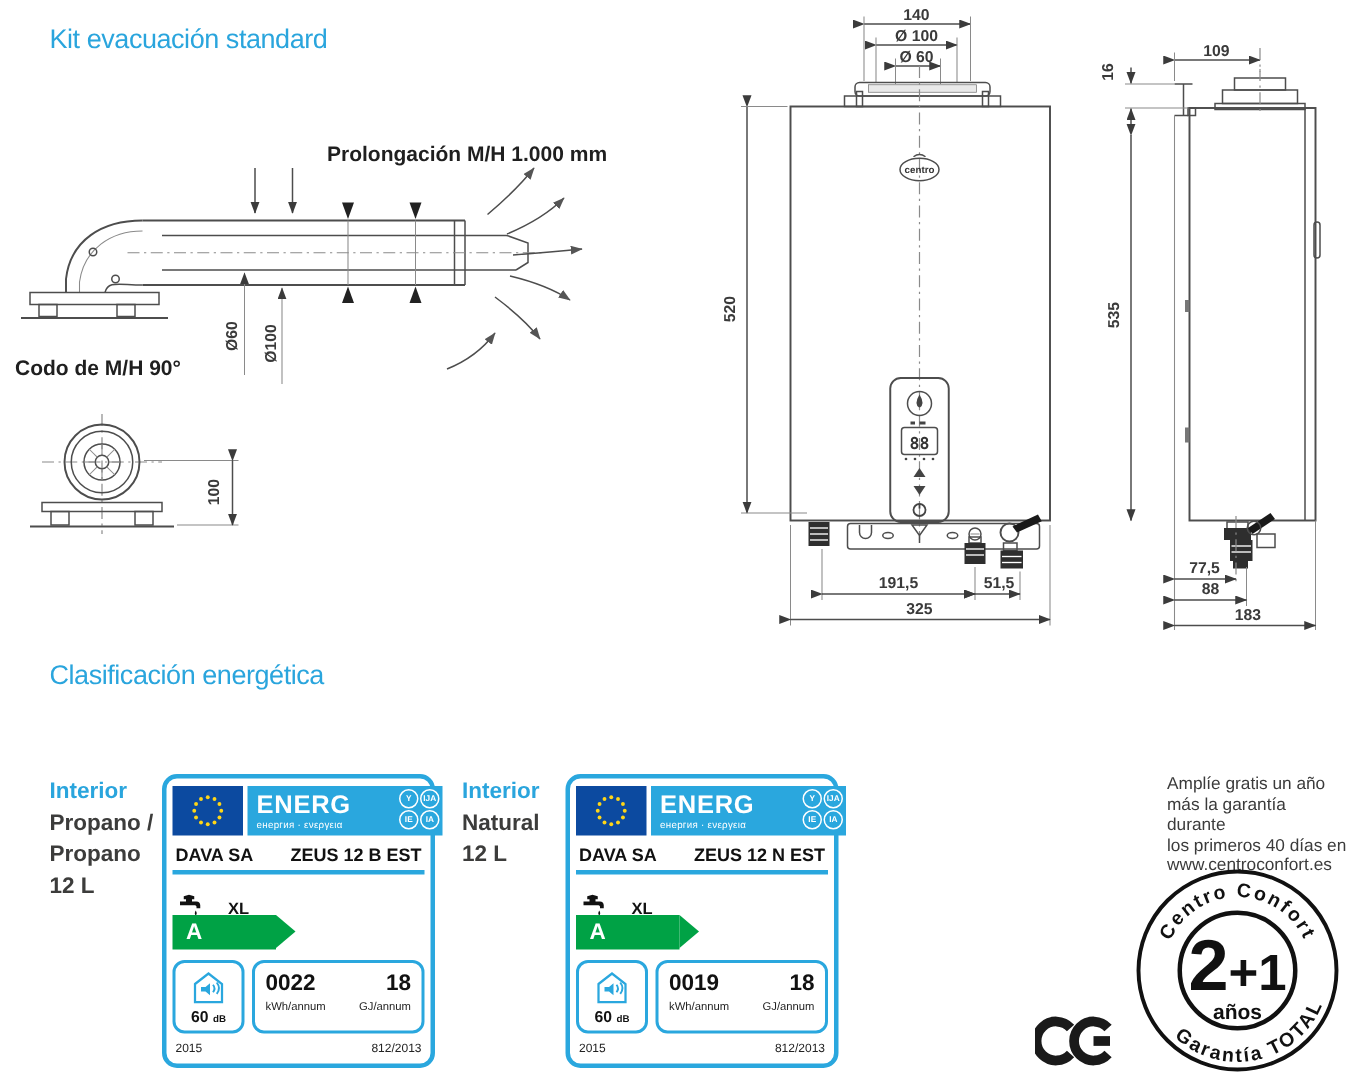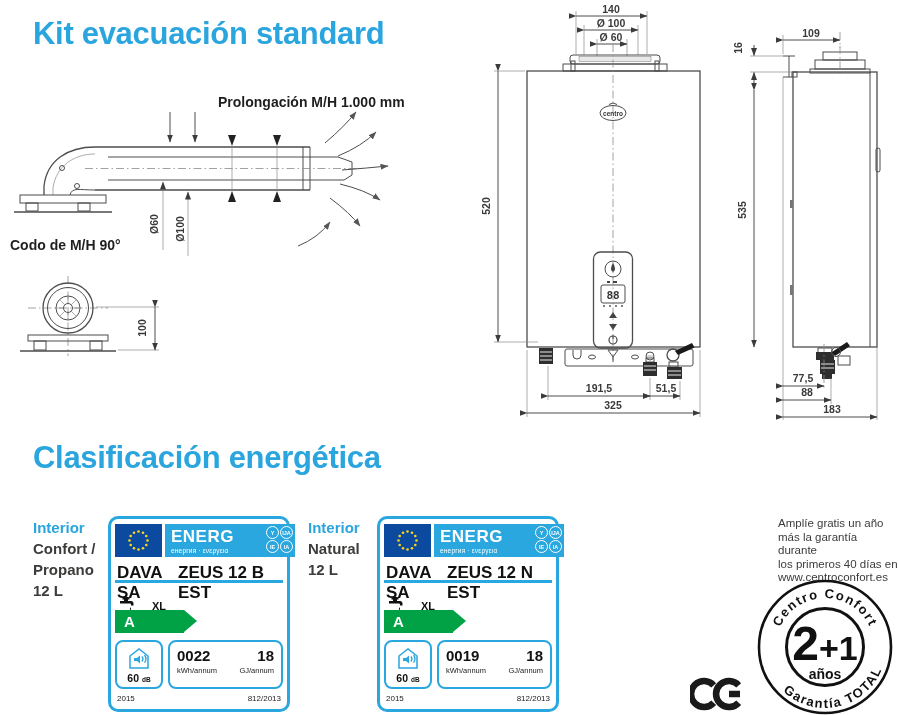--- a/index.html
+++ b/index.html
@@ -1,19 +1,19 @@
 <!DOCTYPE html>
 <html><head>
 <meta charset="utf-8">
 <style>
   html,body{margin:0;padding:0;background:#fff;}
   #page{position:relative;width:898px;height:715px;background:#fff;overflow:hidden;
         font-family:"Liberation Sans",sans-serif;color:#3c3c3b;}
   .abs{position:absolute;}
-  .h1{font-size:31px;font-weight:700;color:#2aa5dd;letter-spacing:-0.3px;}
+  .h1{font-size:18px;font-weight:400;color:#2aa5dd;letter-spacing:-0.3px;}
   .ref{font-size:15px;font-weight:600;color:#3d3d3d;}
   
   svg .ln{stroke:#4d4d4d;stroke-width:1;fill:none;}
   svg .ln2{stroke:#4d4d4d;stroke-width:1.3;fill:none;}
   svg .thin{stroke:#8a8a8a;stroke-width:0.7;fill:none;}
   svg .dash{stroke:#8a8a8a;stroke-width:0.8;fill:none;stroke-dasharray:8 3 1.5 3;}
   svg .dim{font:600 10.5px "Liberation Sans",sans-serif;fill:#3a3a3a;}
   svg .lbl{font:700 14px "Liberation Sans",sans-serif;fill:#1f1f1f;}
   svg .dk{fill:#2e2e2e;stroke:none;}
   svg .rib{stroke:#fff;stroke-width:0.9;}
@@ -23,21 +23,21 @@
   .card{width:182px;height:196px;border:3px solid #2aa7de;border-radius:10px;background:#fff;box-sizing:border-box;}
   .card-in{position:relative;width:100%;height:100%;}
   .flag{position:absolute;left:4px;top:5px;width:47px;height:33px;background:#0c4aa0;}
   .energ{position:absolute;left:54px;top:5px;width:130px;height:33px;background:#2aa7de;color:#fff;}
   .energ-word{font-size:17px;font-weight:700;letter-spacing:0.5px;margin:3px 0 0 6px;}
   .energ-sub{font-size:6.5px;margin:0 0 0 6px;letter-spacing:0.2px;}
   .circles{position:absolute;right:2px;top:2px;display:grid;grid-template-columns:13px 13px;grid-gap:1px;}
   .circ{width:13px;height:13px;border:1.3px solid #fff;border-radius:50%;box-sizing:border-box;
         color:#fff;font-size:5.5px;font-weight:700;display:flex;align-items:center;justify-content:center;}
   .brandrow{position:absolute;left:6px;right:6px;top:44px;display:flex;justify-content:space-between;
-            font-size:17px;font-weight:700;color:#111;}
+            font-size:12px;font-weight:700;color:#111;}
   .divider{position:absolute;left:4px;right:4px;top:61px;height:2.5px;background:#2aa7de;}
   .taprow{position:absolute;left:7px;top:76px;display:flex;align-items:flex-end;gap:16px;}
   .xl{font-size:11px;font-weight:700;color:#111;}
   .classarrow{position:absolute;left:4px;top:91px;display:flex;}
   .classbody{width:60px;height:23px;background:#00a245;color:#fff;font-size:15px;font-weight:700;
              line-height:23px;padding-left:9px;}
   .classtip{width:0;height:0;border-top:11.5px solid transparent;border-bottom:11.5px solid transparent;
             border-left:13px solid #00a245;}
   .noisebox{position:absolute;left:4px;top:121px;width:48px;height:49px;border:2.5px solid #2aa7de;
             border-radius:8px;box-sizing:border-box;display:flex;flex-direction:column;align-items:center;justify-content:center;}
@@ -286,21 +286,21 @@
       <text class="dim" text-anchor="middle" x="327" y="396">88</text>
       <line x1="303" y1="417" x2="397" y2="417" class="ln" marker-start="url(#arr)" marker-end="url(#arr)"></line>
       <text class="dim" text-anchor="middle" x="352" y="413">183</text>
     </g>
   </svg>
 
   <div class="abs h1" style="left:33px;top:440px;">Clasificación energética</div>
 
   <div class="abs typecol" style="left:33px;top:517px;">
     <div class="blue">Interior</div>
-    <div>Confort /</div>
+    <div>Propano /</div>
     <div>Propano</div>
     <div>12 L</div>
   </div>
 
   <div class="abs card" style="left:108px;top:516px;">
     <div class="card-in">
       <div class="flag">
         <svg width="47" height="33" viewBox="0 0 47 33">
           <g fill="#ffd617">
             <circle cx="23.5" cy="7.5" r="1.3"></circle>

